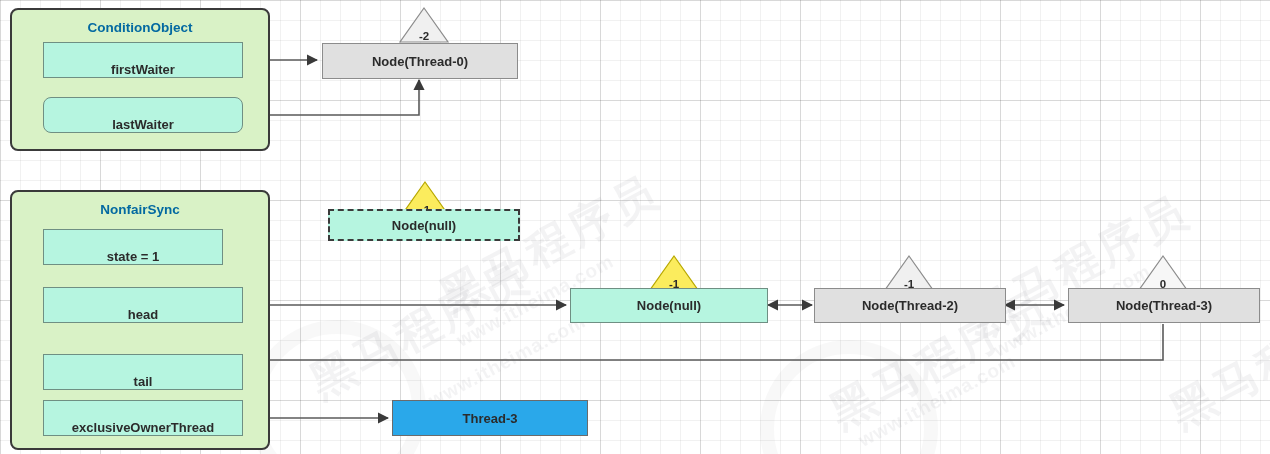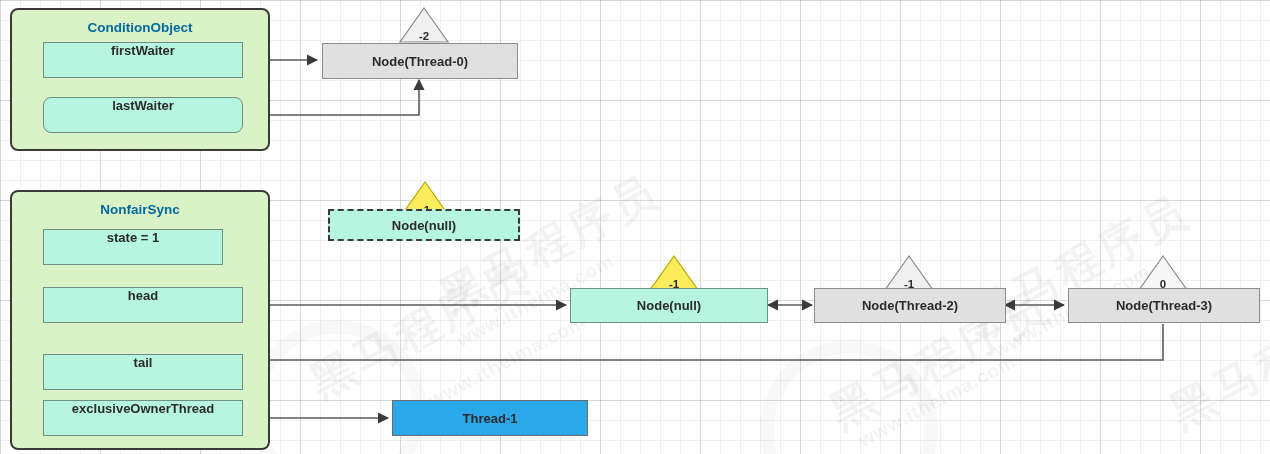--- a/index.html
+++ b/index.html
@@ -60,21 +60,21 @@
     color: #0369a1;
   }
 
   
   .field {
     position: absolute;
     background: #b6f5e0;
     border: 1px solid #6f8f83;
     box-sizing: border-box;
     display: flex;
-    align-items: flex-start;
+    align-items: flex-end;
     justify-content: center;
     font-size: 13px;
     font-weight: bold;
     color: #2b2b2b;
   }
 
   
   .node {
     position: absolute;
     box-sizing: border-box;
@@ -231,16 +231,16 @@
     <svg width="52" height="38" viewBox="0 0 52 38" xmlns="http://www.w3.org/2000/svg">
       <polygon points="26,2 50,36 2,36" fill="#f7f7f7" stroke="#8c8c8c" stroke-width="1.2"></polygon>
     </svg>
     <div class="lbl">0</div>
   </div>
   <div class="node gray" style="left:1068px; top:288px; width:192px; height:35px;">
     <span>Node(Thread-3)</span>
   </div>
 
   <div class="node blue" style="left:392px; top:400px; width:196px; height:36px;">
-    <span>Thread-1</span>
+    <span>Thread-3</span>
   </div>
 
 </div>
 
 </body></html>

